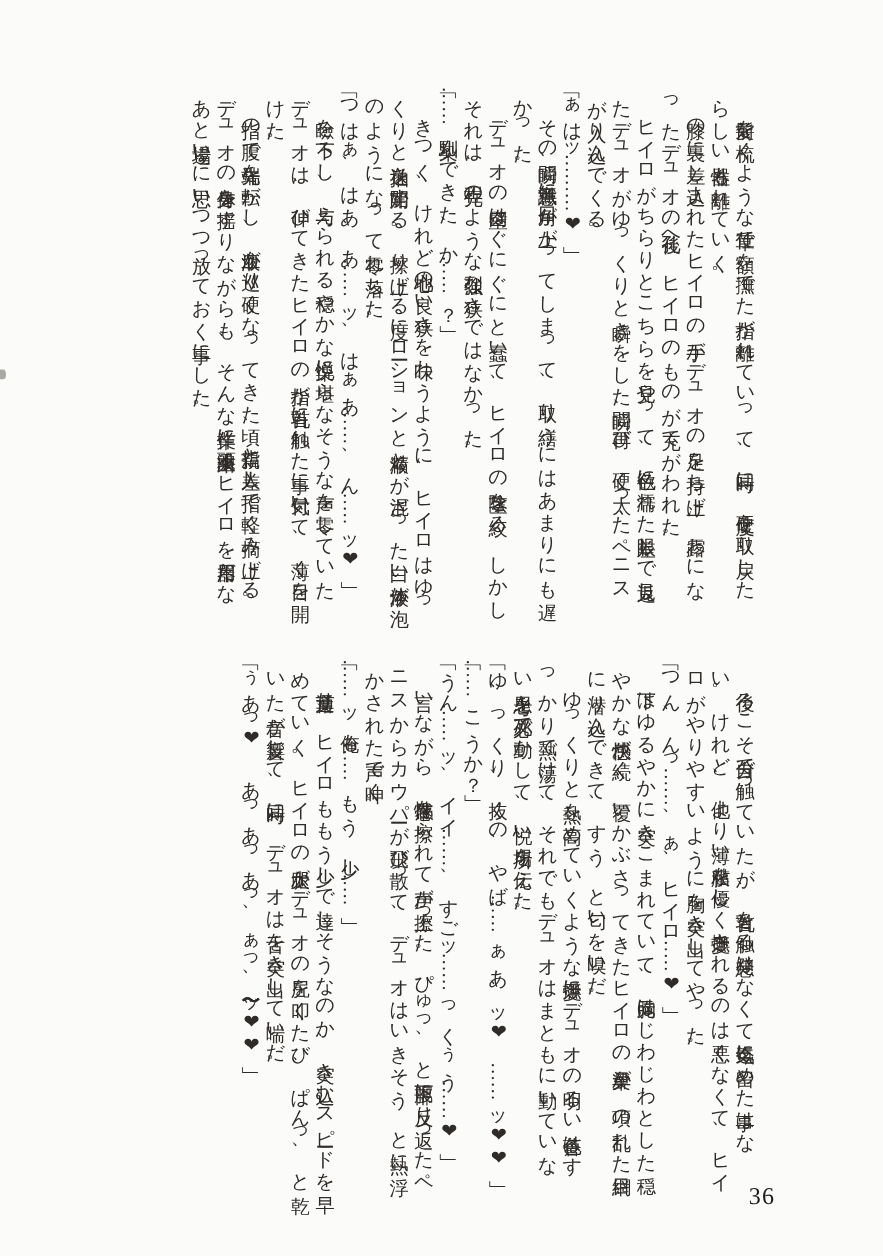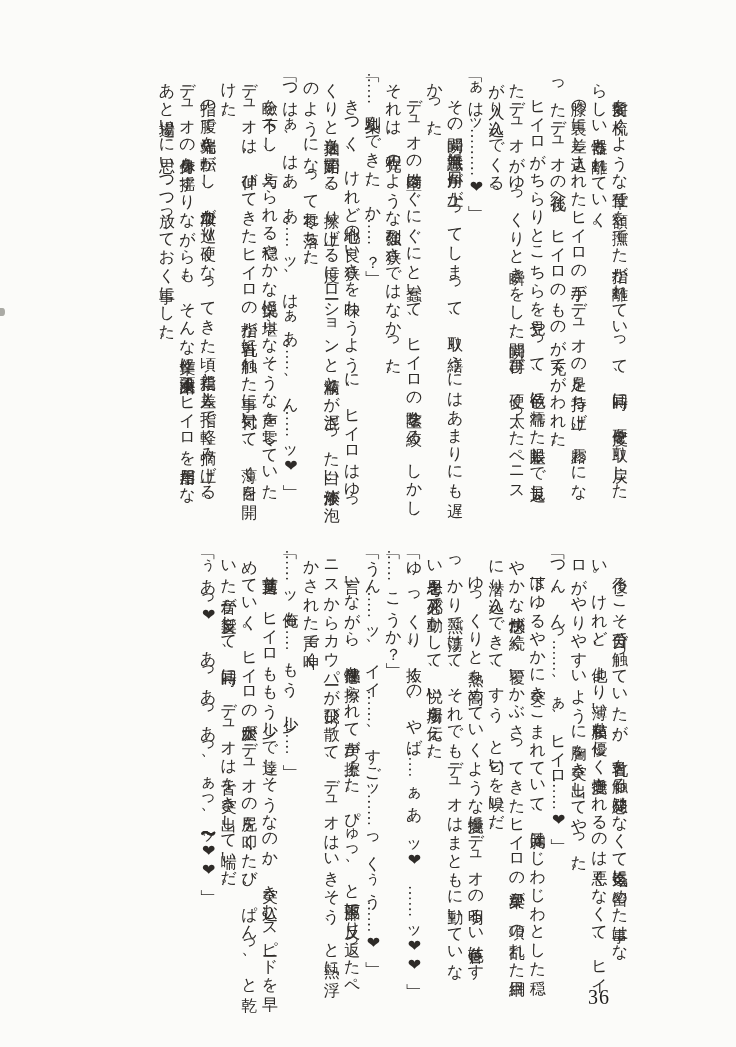--- a/index.html
+++ b/index.html
@@ -40,21 +40,21 @@
     width: 505px;
   }
   .block-bottom {
     top: 549px;
     right: 106px;
     height: 437px;
     width: 480px;
   }
   .page-number {
     position: absolute;
-    left: 588px;
+    left: 624px;
     top: 986px;
     font-size: 20px;
     letter-spacing: 1px;
     color: #1e1c1a;
   }
   .scan-speck {
     position: absolute;
     left: 0px;
     top: 308px;
     width: 5px;

